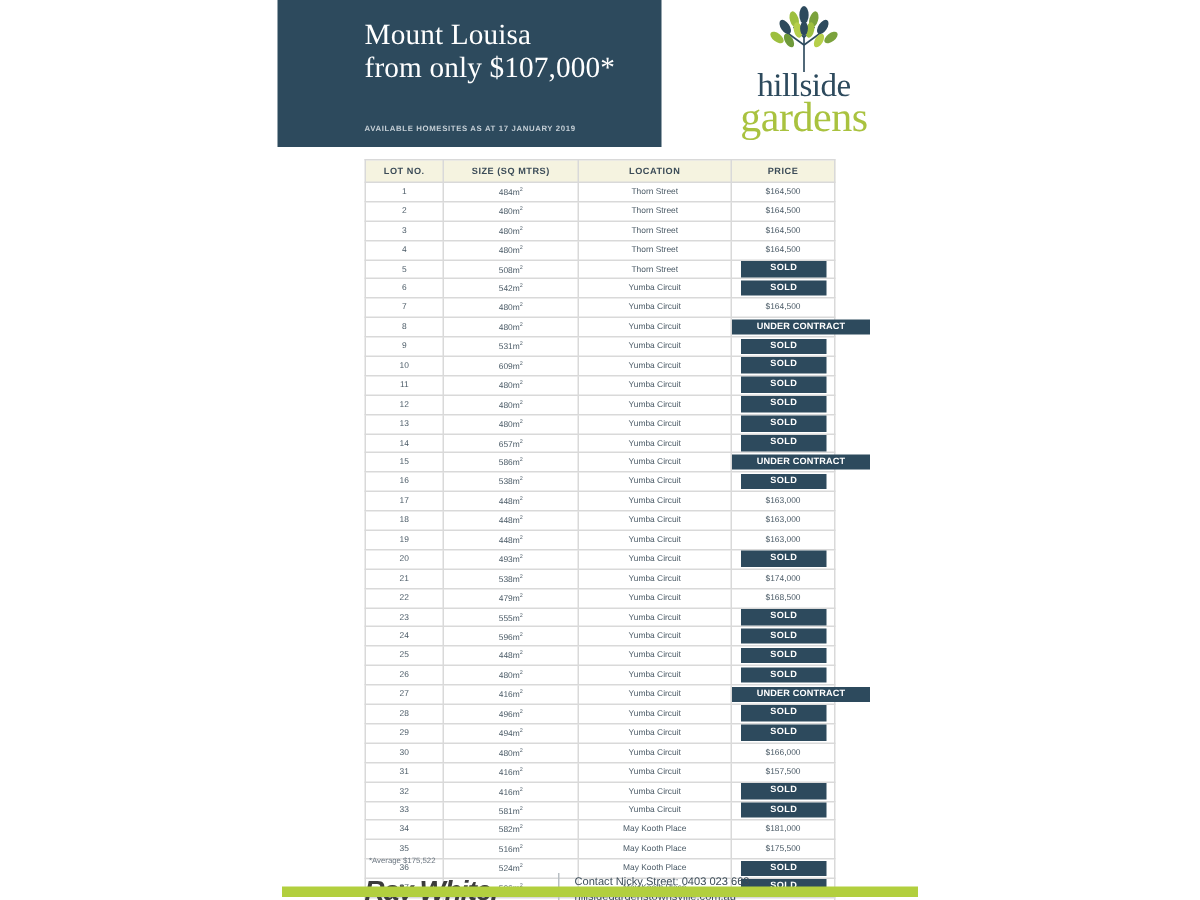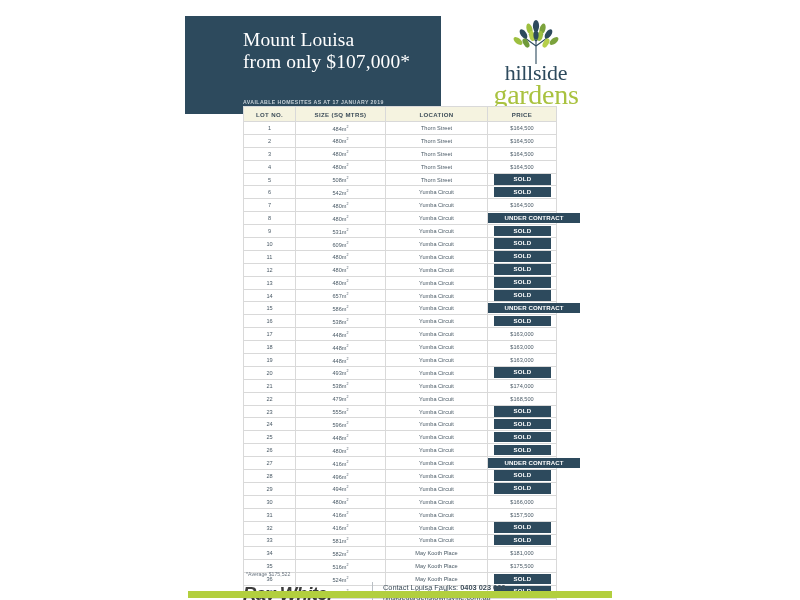--- a/index.html
+++ b/index.html
@@ -20,21 +20,21 @@
     left: 0; top: 0;
     width: 800px;
     height: 600px;
     background: #ffffff;
   }
 
   
   .header {
     position: absolute;
     left: 185px;
-    top: 16px;
+    top: 0px;
     width: 430px;
     height: 98px;
   }
   .header-navy {
     position: absolute;
     left: 0px;
     top: 0px;
     width: 256px;
     height: 98px;
     background: #2d4a5d;
@@ -207,21 +207,21 @@
   }
   .contact {
     position: absolute;
     left: 140px;
     top: 1px;
     font-size: 7.4px;
     line-height: 9.6px;
     color: #3c4c58;
     font-family: "Liberation Sans", sans-serif;
   }
-  .contact b { font-weight: bold; }
+  .contact b { font-weight: normal; }
 
   .green-bar {
     position: absolute;
     left: 188px;
     top: 591px;
     width: 424px;
     height: 7px;
     background: #b2cf3e;
   }
 </style>
@@ -566,20 +566,20 @@
         </tbody>
     </table>
   </div>
 
   <div class="footnote">*Average $175,522</div>
 
   <div class="footer">
     <div class="raywhite">Ray White.</div>
     <div class="footer-divider"></div>
     <div class="contact">
-      <div><span>Contact Louisa Faulks: </span><b>0403 023 663</b></div>
+      <div><span>Contact Nicky Street: </span><b>0403 023 663</b></div>
       <div>hillsidegardenstownsville.com.au</div>
     </div>
   </div>
 
   <div class="green-bar"></div>
 
 </div>
 
 </body></html>

